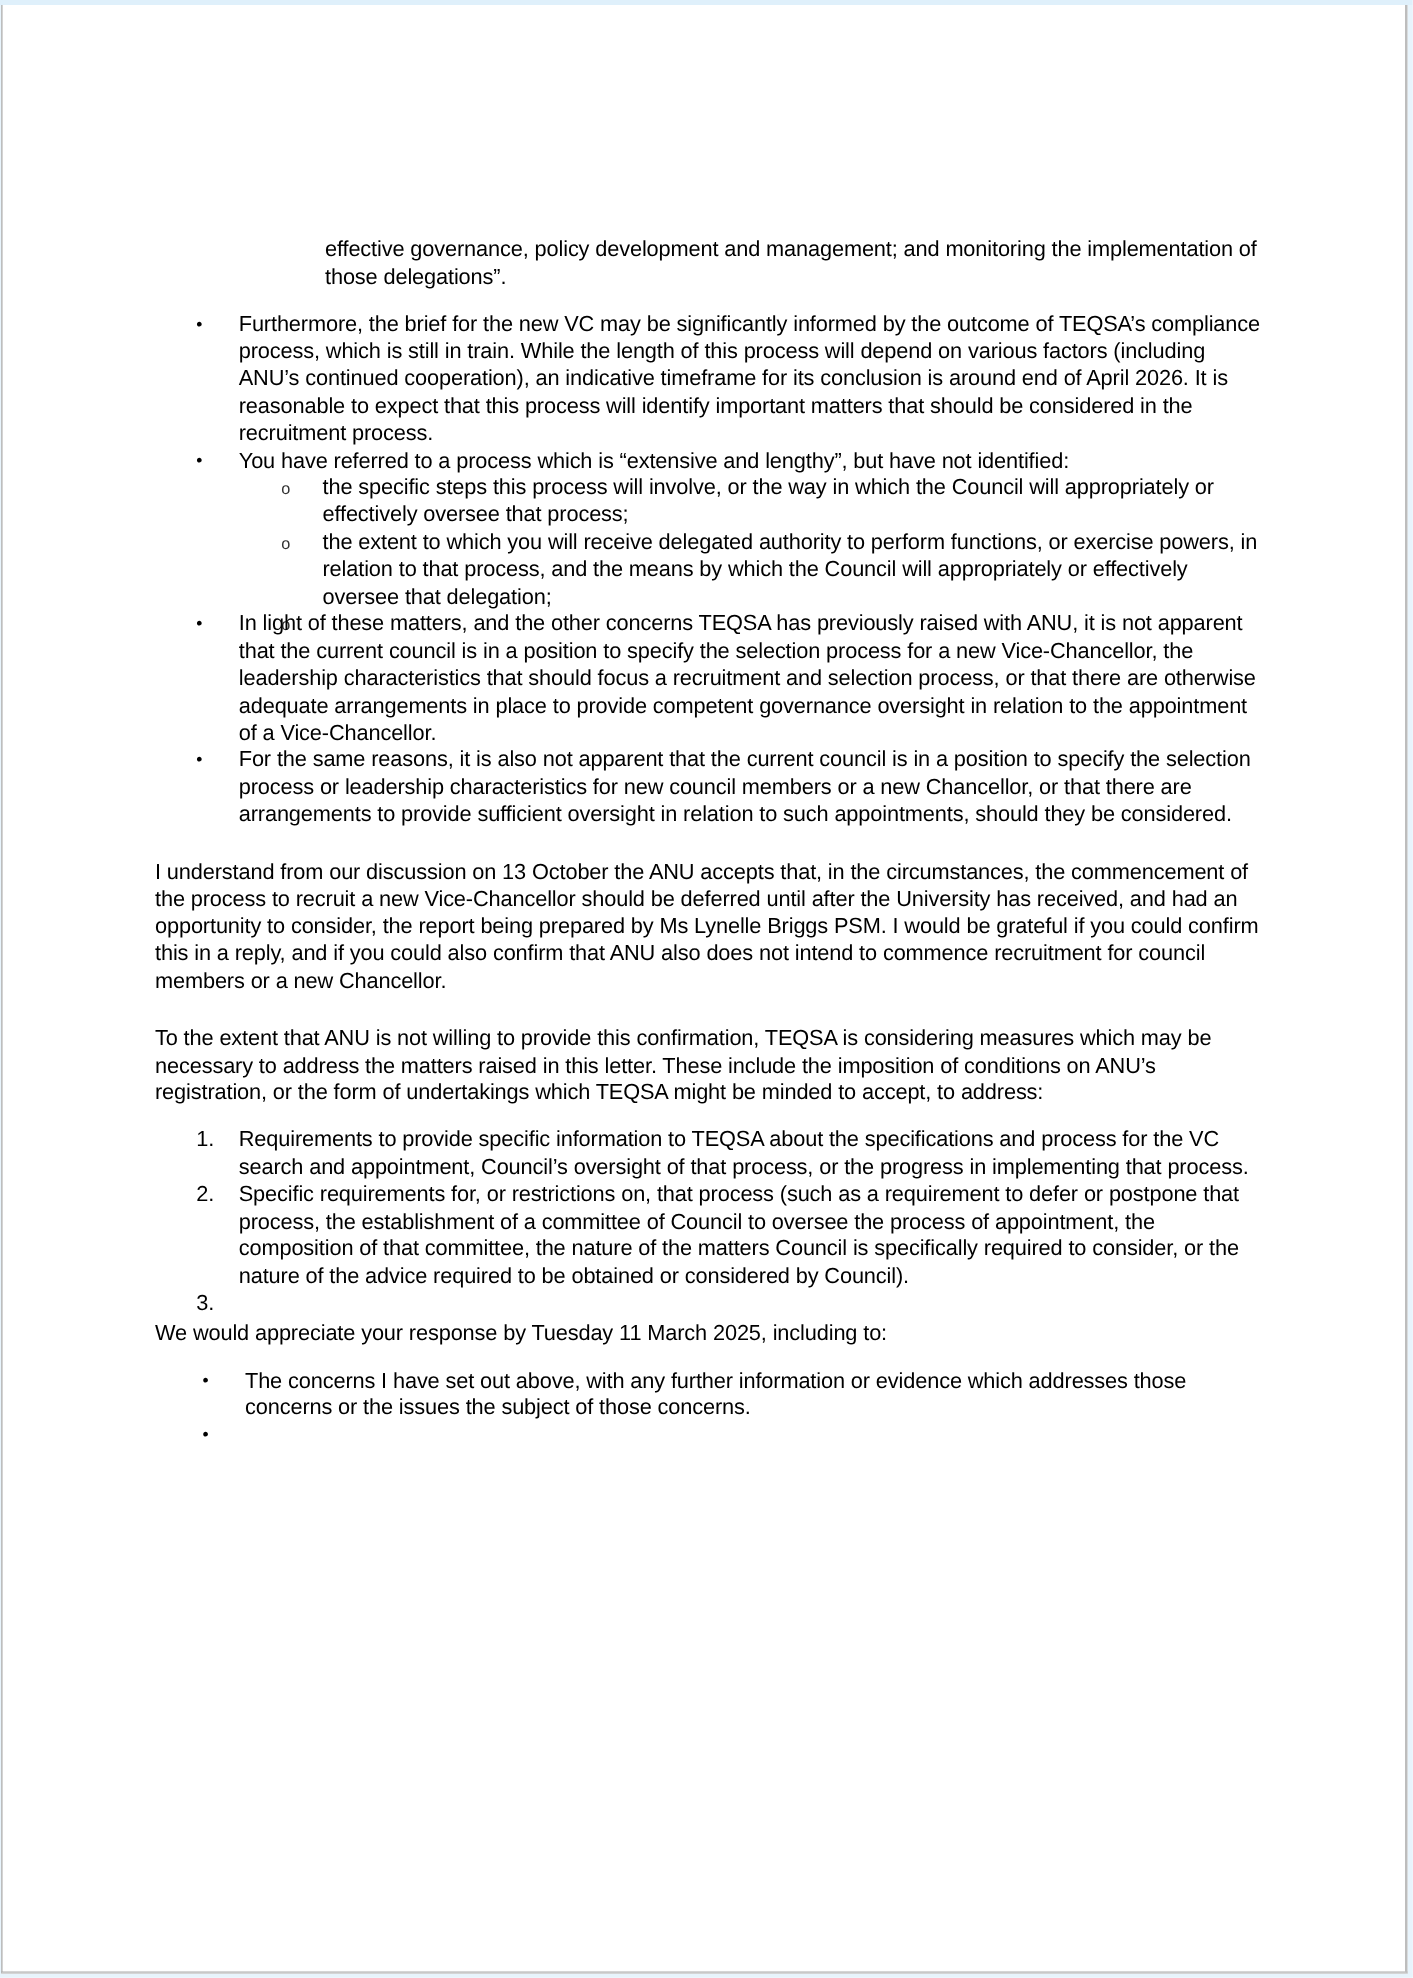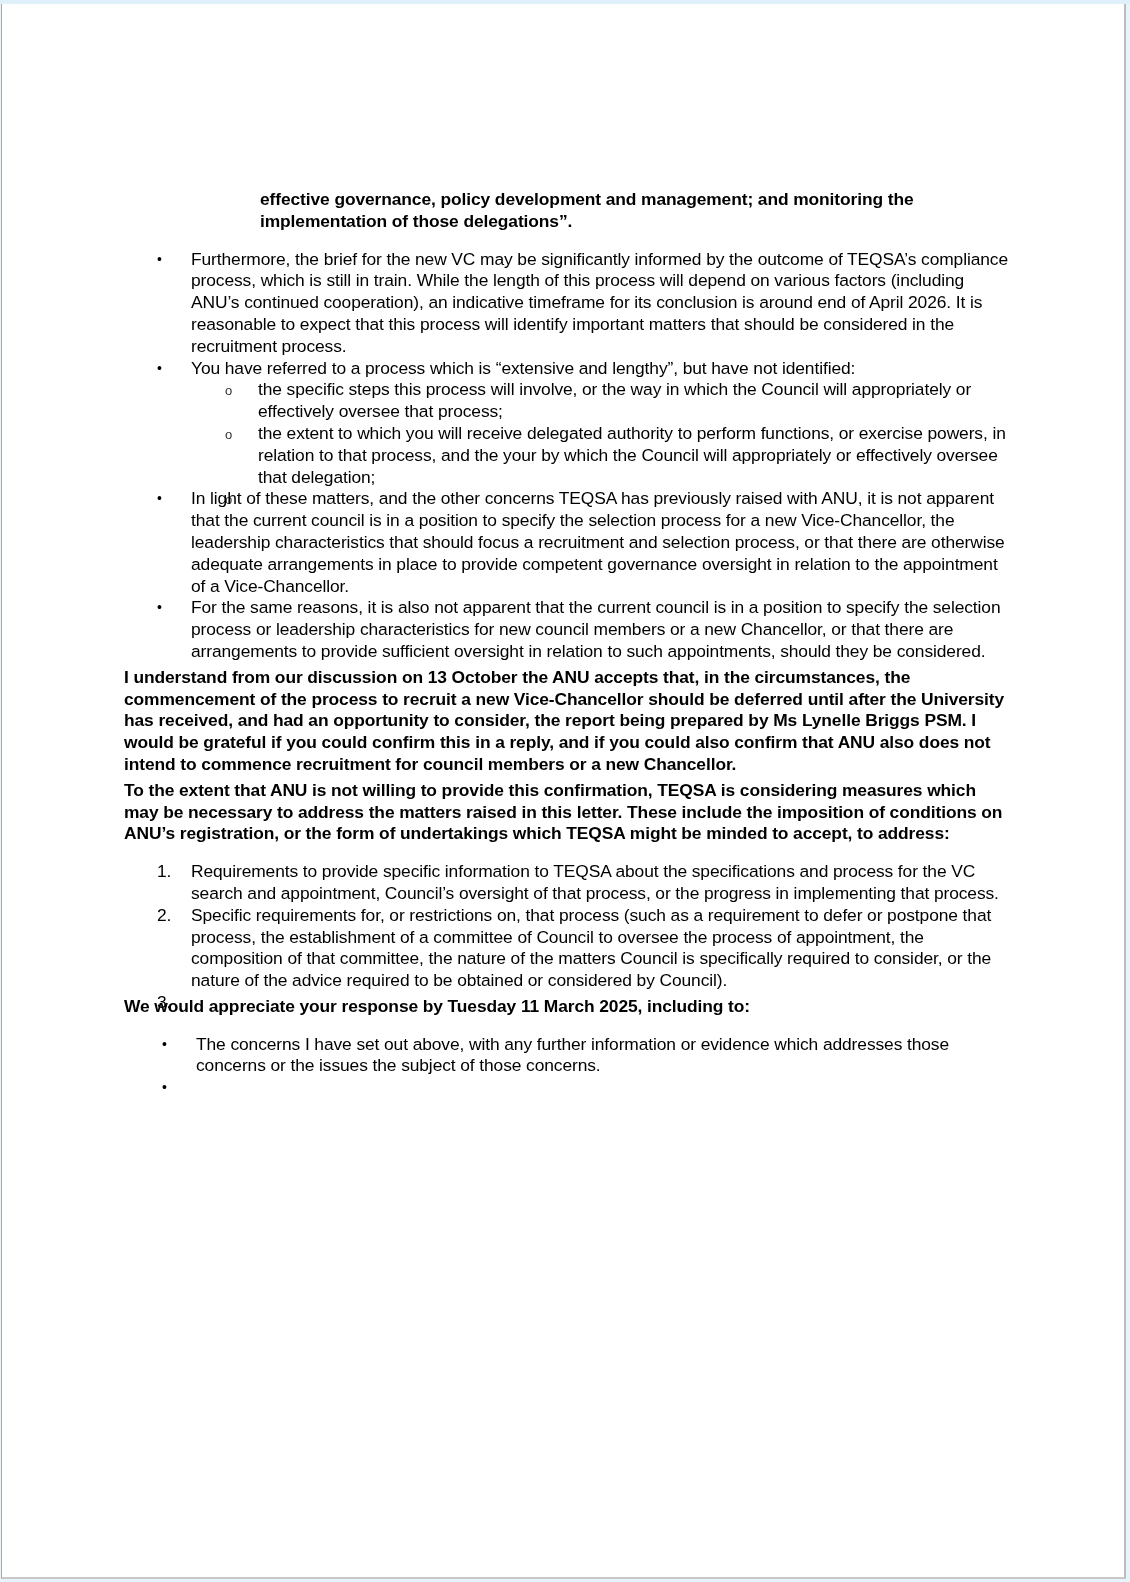--- a/index.html
+++ b/index.html
@@ -33,21 +33,21 @@
     }
     .content {
       position: absolute;
       left: 122px;
       top: 185px;
       width: 890px;
       font-size: 17.4px;
       line-height: 21.8px;
       letter-spacing: -0.1px;
     }
-    p { margin: 0; font-weight: bold; }
+    p { margin: 0; }
     .cont-quote {
       margin-left: 136px;
     }
     ul, ol { margin: 0; padding: 0; list-style: none; }
     .bul-list { margin-top: 16px; }
     .bul-item {
       position: relative;
       padding-left: 67px;
     }
     .bul-item .bul {
@@ -61,21 +61,21 @@
       position: relative;
       padding-left: 67px;
     }
     .sub-item .sub {
       position: absolute;
       left: 34px;
       top: 1px;
       font-size: 13px;
       color: #333;
     }
-    .para { margin-top: 4px; }
+    .para { margin-top: 24px; }
     .num-list { margin-top: 16px; }
     .num-item {
       position: relative;
       padding-left: 67px;
     }
     .num-item .num {
       position: absolute;
       left: 33px;
       top: 0;
     }
@@ -109,21 +109,21 @@
       <li class="bul-item">
         <span class="bul">•</span>
         <span>You have referred to a process which is “extensive and lengthy”, but have not identified:</span>
         <ul class="sub-list">
           <li class="sub-item">
             <span class="sub">o</span>
             <span>the specific steps this process will involve, or the way in which the Council will appropriately or effectively oversee that process;</span>
           </li>
           <li class="sub-item">
             <span class="sub">o</span>
-            <span>the extent to which you will receive delegated authority to perform functions, or exercise powers, in relation to that process, and the your by which the Council will appropriately or effectively oversee that delegation;</span>
+            <span>the extent to which you will receive delegated authority to perform functions, or exercise powers, in relation to that process, and the means by which the Council will appropriately or effectively oversee that delegation;</span>
           </li>
           <li class="sub-item">
             <span class="sub">o</span>
           </li>
         </ul>
       </li>
       <li class="bul-item">
         <span class="bul">•</span>
         <span>In light of these matters, and the other concerns TEQSA has previously raised with ANU, it is not apparent that the current council is in a position to specify the selection process for a new Vice-Chancellor, the leadership characteristics that should focus a recruitment and selection process, or that there are otherwise adequate arrangements in place to provide competent governance oversight in relation to the  appointment of a Vice-Chancellor.</span>
       </li>

